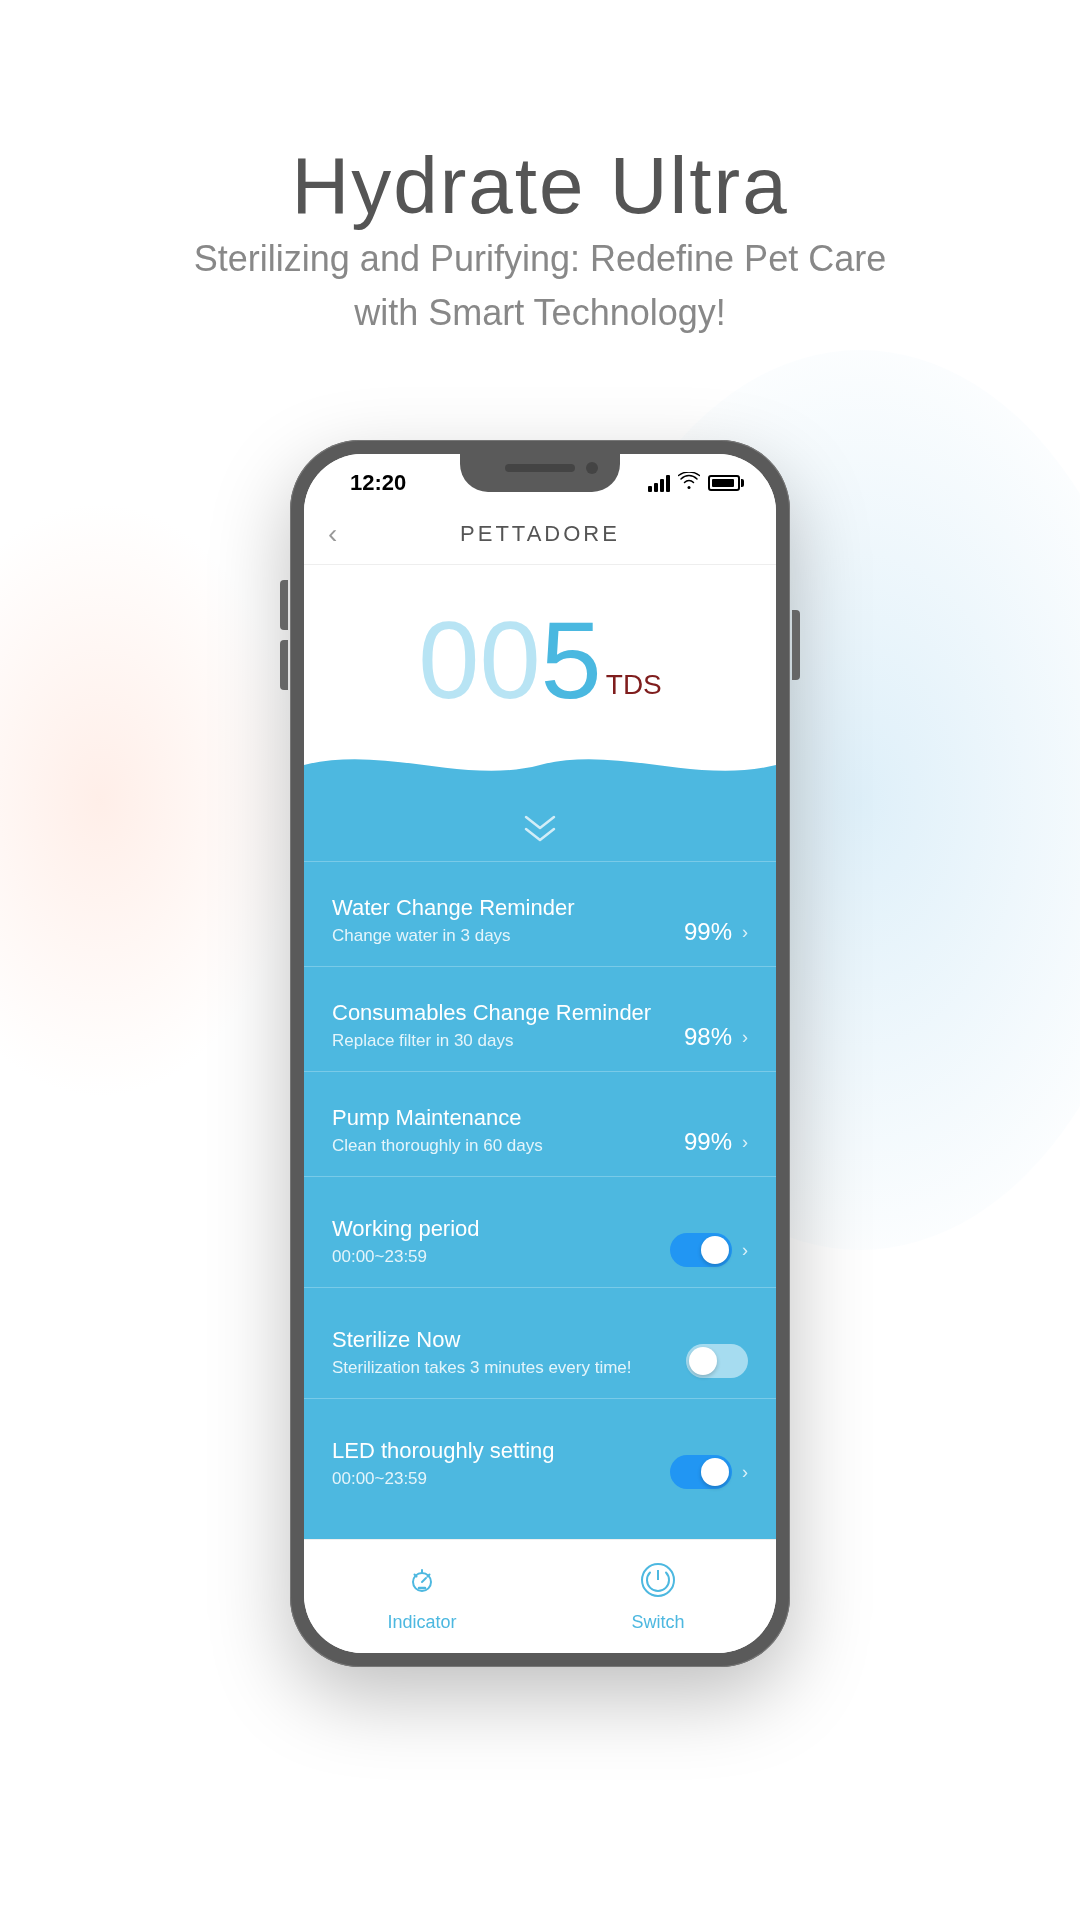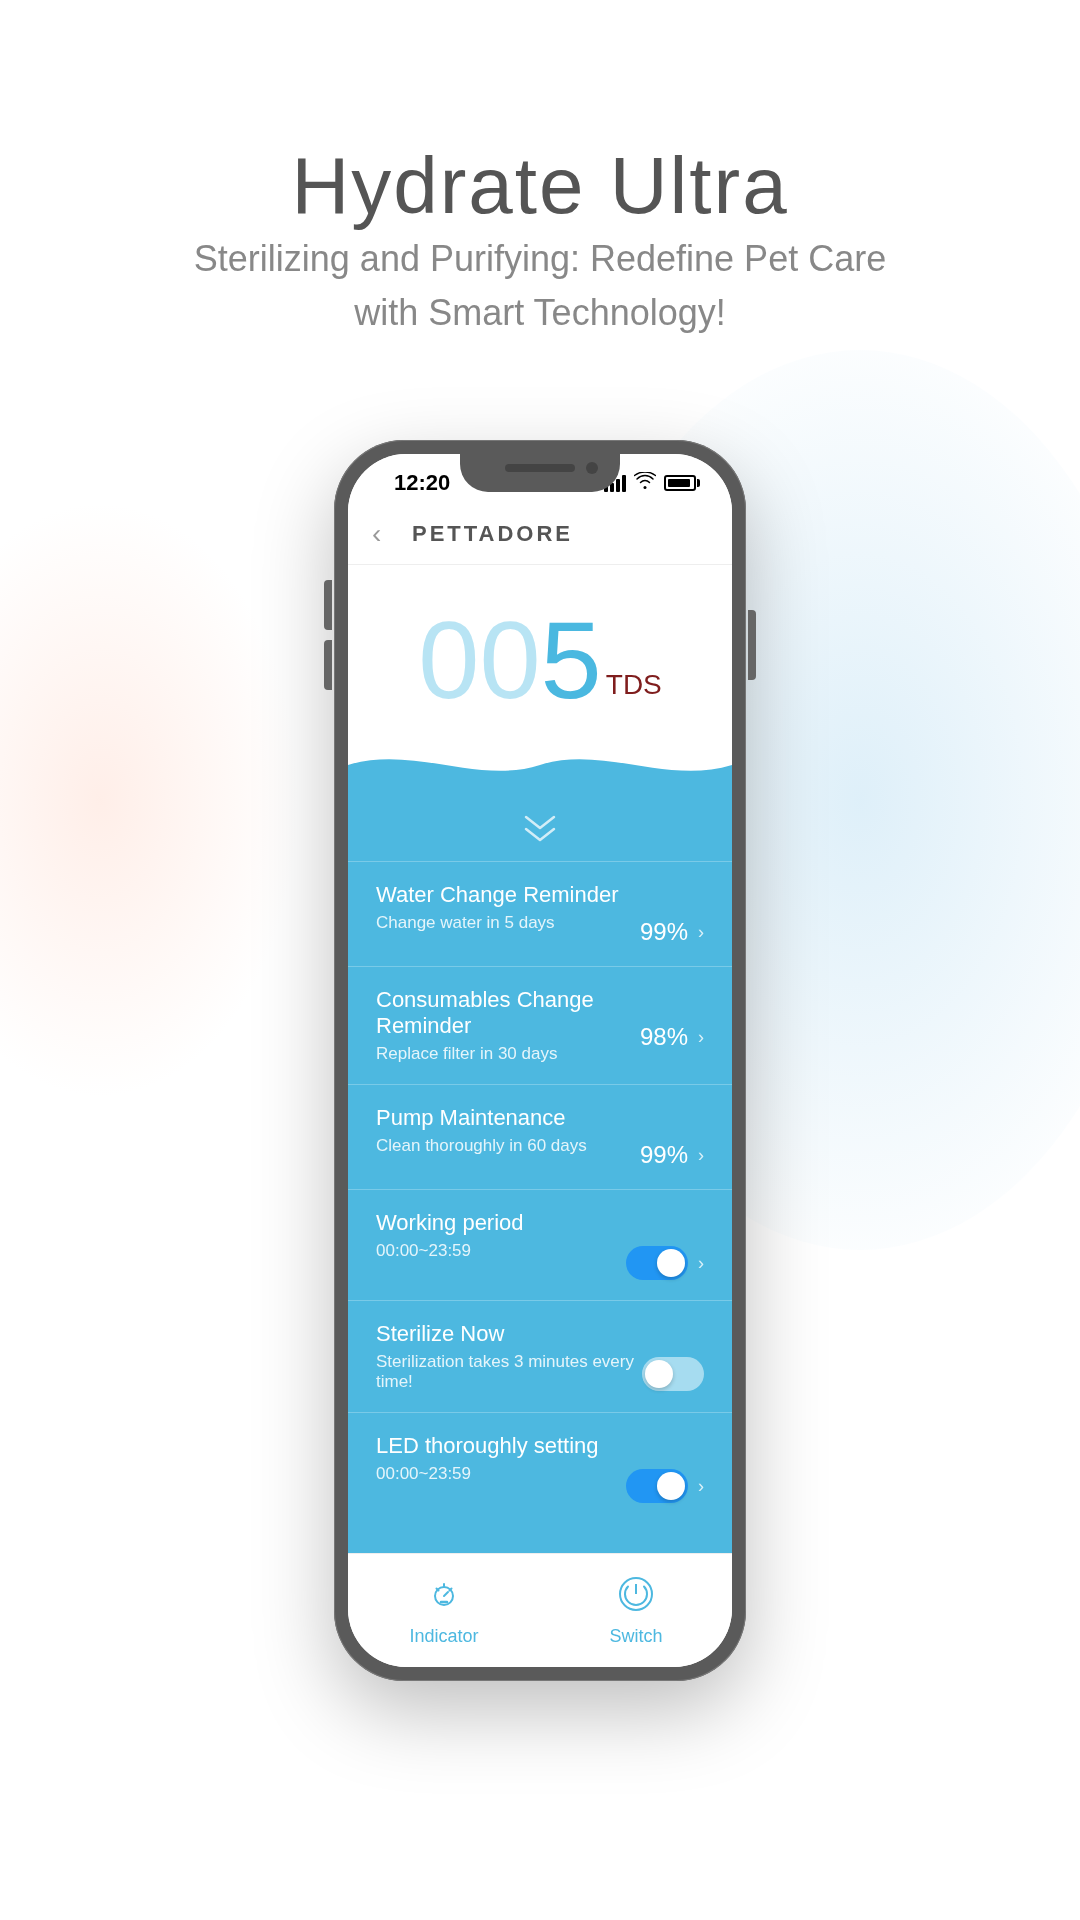--- a/index.html
+++ b/index.html
@@ -73,21 +73,21 @@
       font-weight: 400;
       color: #888888;
       line-height: 1.5;
       max-width: 700px;
       margin: 0 auto;
     }
 
     
     .phone-container {
       position: relative;
-      width: 412px;
+      width: 500px;
       margin-top: 40px;
     }
 
     .phone-outer {
       background: #5a5a5a;
       border-radius: 70px;
       padding: 14px;
       box-shadow: 0 30px 80px rgba(0,0,0,0.25), inset 0 0 0 1px #777;
     }
 
@@ -213,22 +213,23 @@
     }
 
     .back-arrow {
       font-size: 28px;
       color: #999999;
       width: 40px;
     }
 
     .app-header-title {
       flex: 1;
+      text-align: center;
       font-size: 22px;
-      font-weight: 700;
+      font-weight: 400;
       letter-spacing: 3px;
       color: #555555;
       margin-right: 40px;
     }
 
     
     .tds-section {
       background: #ffffff;
       padding: 40px 0 0 0;
       text-align: center;
@@ -294,21 +295,21 @@
     .chevrons {
       display: flex;
       flex-direction: column;
       align-items: center;
       gap: 4px;
     }
 
     
     .list-item {
       display: flex;
-      align-items: flex-start;
+      align-items: flex-end;
       padding: 20px 28px;
       border-top: 1px solid rgba(255,255,255,0.25);
     }
 
     .list-item-content {
       flex: 1;
     }
 
     .list-item-title {
       font-size: 22px;
@@ -521,21 +522,21 @@
               <svg width="36" height="30" viewBox="0 0 36 30" fill="none">
                 <polyline points="4,2 18,13 32,2" stroke="rgba(255,255,255,0.75)" stroke-width="2.5" fill="none" stroke-linecap="round" stroke-linejoin="round"></polyline>
                 <polyline points="4,14 18,25 32,14" stroke="rgba(255,255,255,0.75)" stroke-width="2.5" fill="none" stroke-linecap="round" stroke-linejoin="round"></polyline>
               </svg>
             </div>
           </div>
 
           <div class="list-item">
             <div class="list-item-content">
               <div class="list-item-title">Water Change Reminder</div>
-              <div class="list-item-subtitle">Change water in 5 days</div>
+              <div class="list-item-subtitle">Change water in 3 days</div>
             </div>
             <div class="list-item-right">
               <span class="list-item-value">99%</span>
               <span class="chevron-right">›</span>
             </div>
           </div>
 
           <div class="list-item">
             <div class="list-item-content">
               <div class="list-item-title">Consumables Change Reminder</div>

